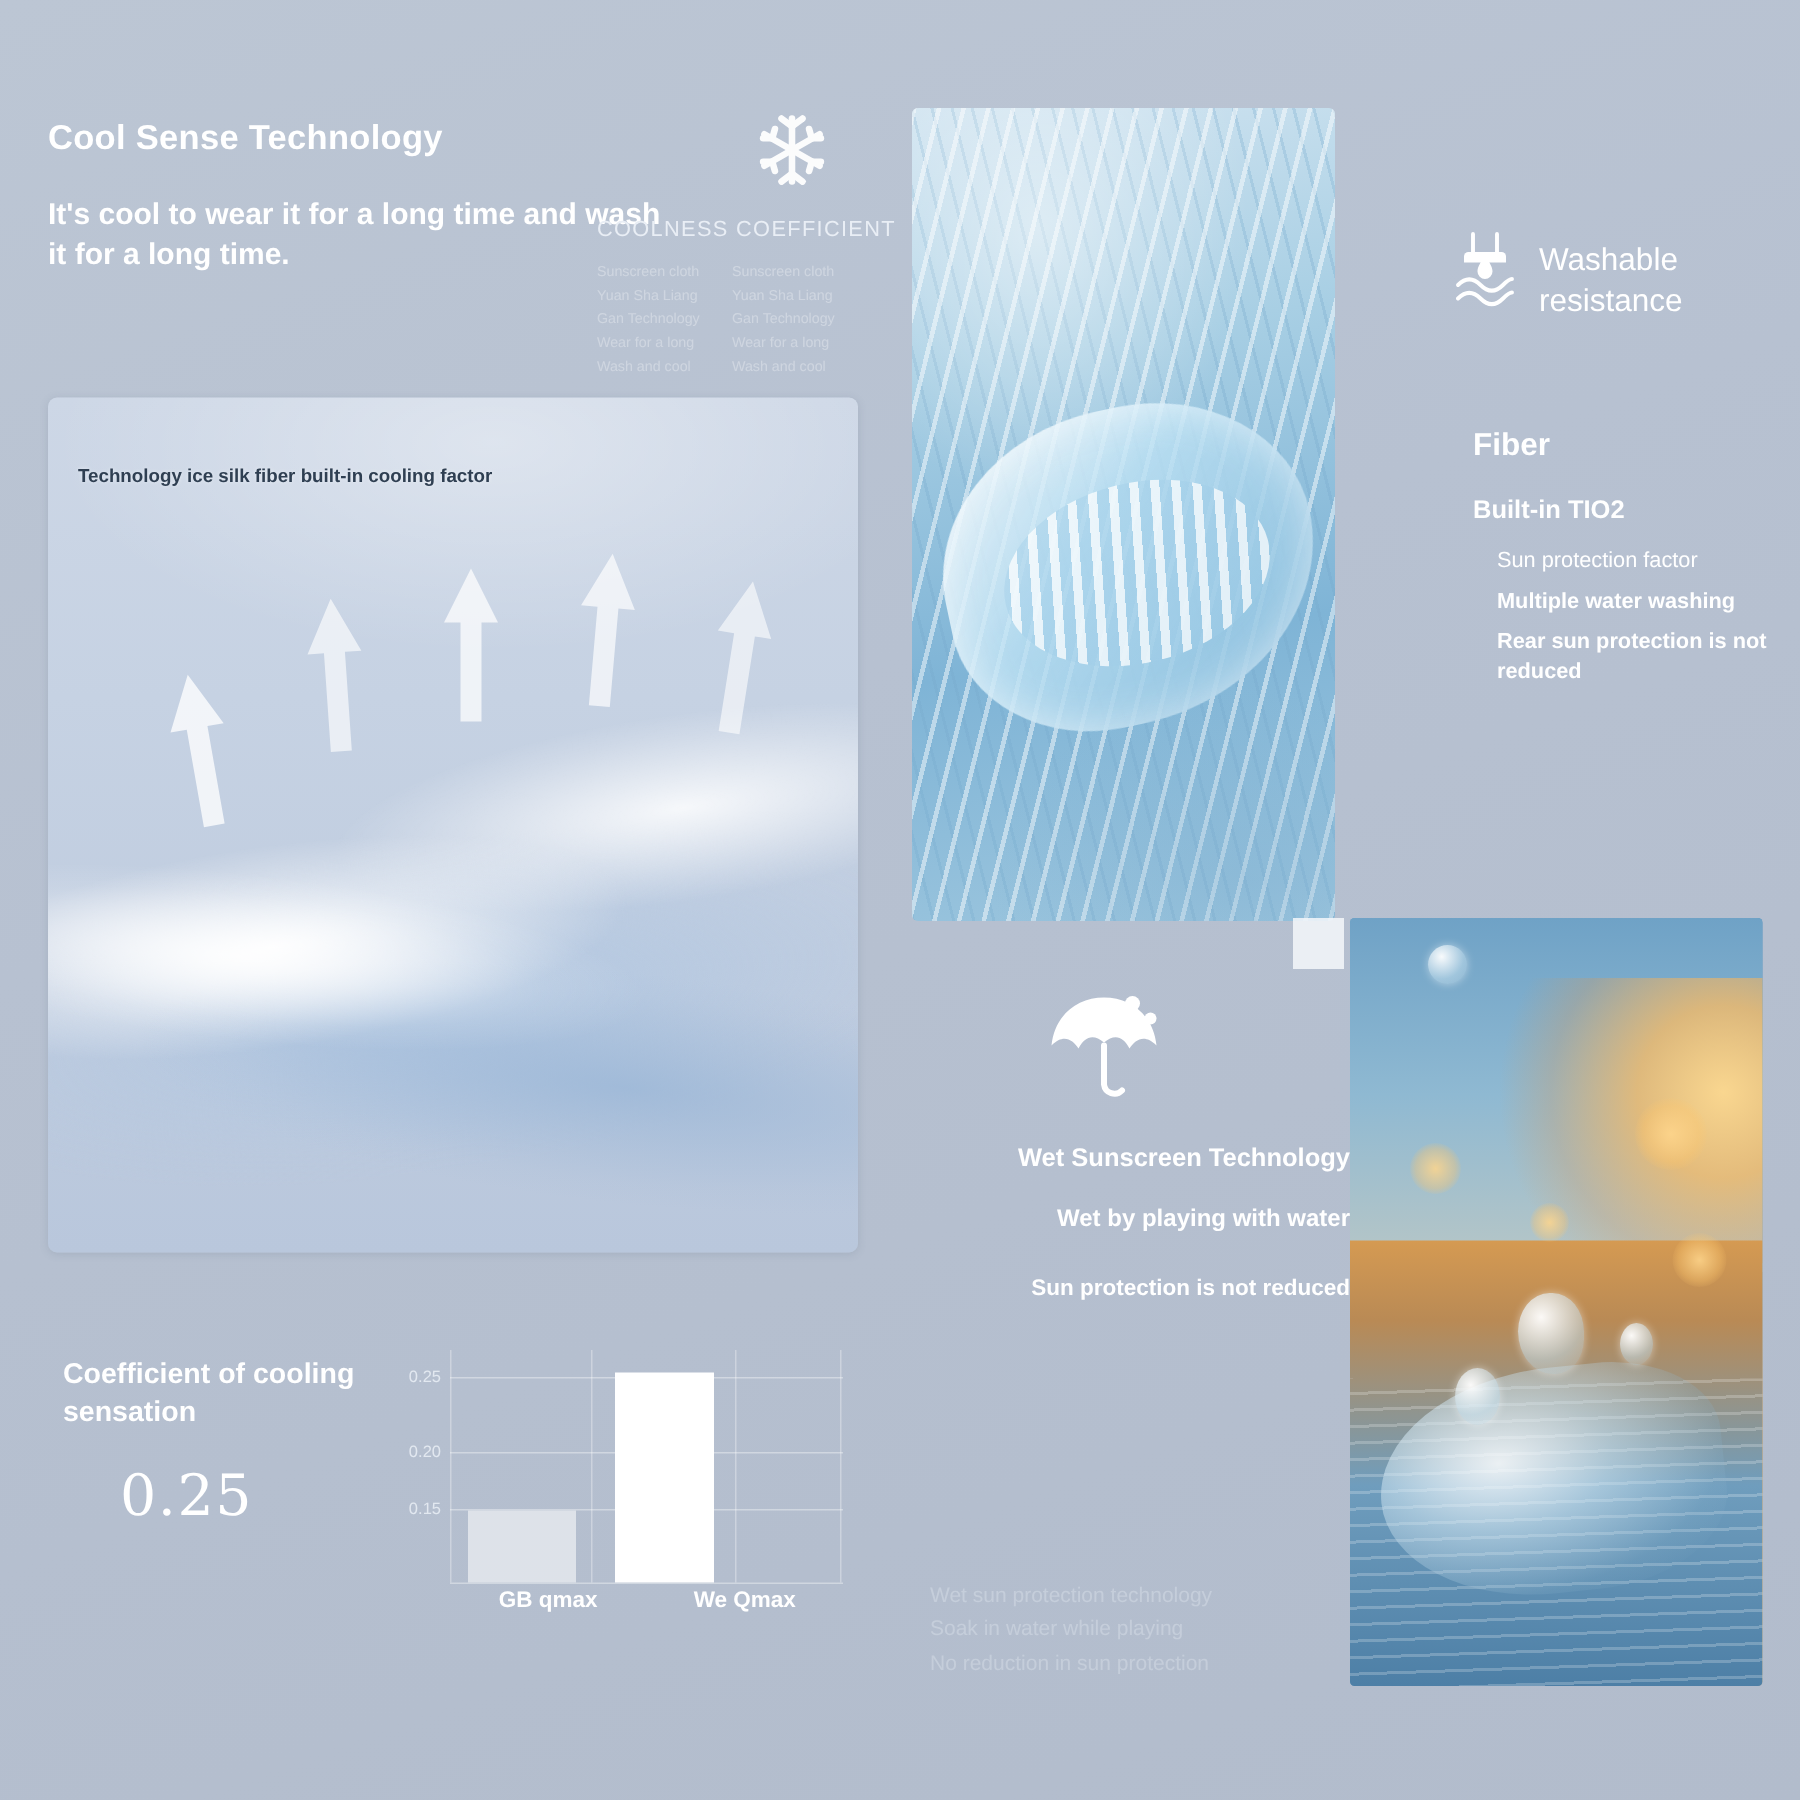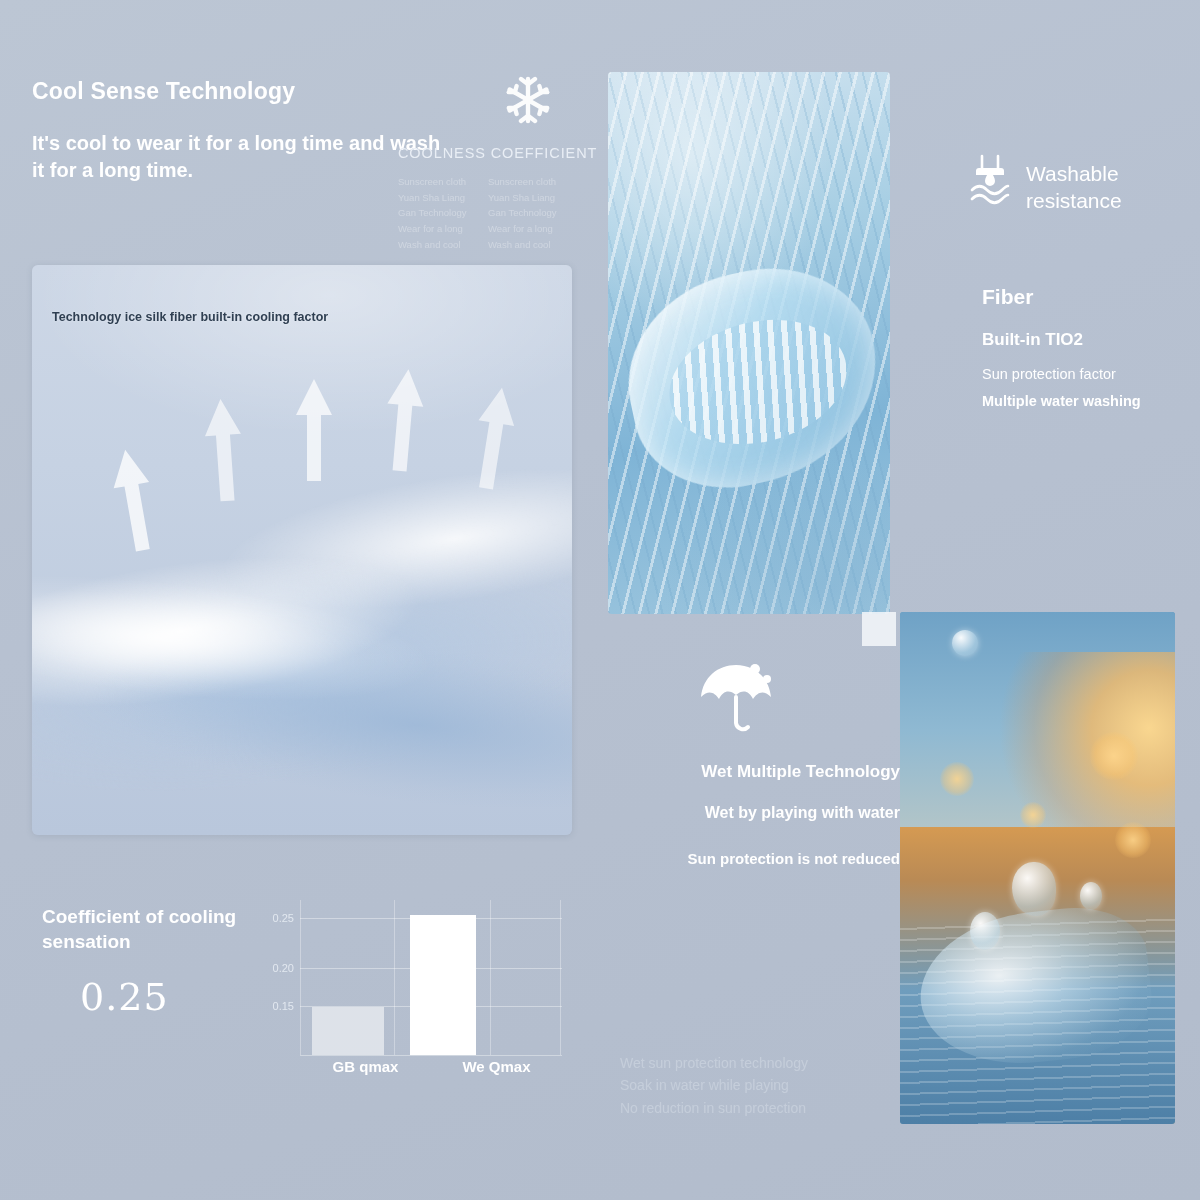--- a/index.html
+++ b/index.html
@@ -246,20 +246,21 @@
     position: absolute;
     left: 982px;
     top: 364px;
     width: 215px;
     color: #ffffff;
     font-size: 14.5px;
     line-height: 1.38;
   }
   .right-list .r {
     margin-bottom: 7px;
+    margin-left: 16px;
   }
   .right-list .r.b { font-weight: bold; }
   .right-list .r.bb { font-weight: bold; font-size: 14.5px; }
 
   
   .umbrella {
     position: absolute;
     left: 693px;
     top: 655px;
     width: 86px;
@@ -534,33 +535,34 @@
     </svg>
   </div>
   <div class="wash-text" style="white-space: pre-line;">Washable
 resistance</div>
 
   <div class="fiber-heading">Fiber</div>
   <div class="tio2">Built-in TIO2</div>
   <div class="right-list">
     <div class="r">Sun protection factor</div>
     <div class="r b">Multiple water washing</div>
+    <div class="r bb">Rear sun protection is not reduced</div>
   </div>
 
   <div class="umbrella">
     <svg viewBox="0 0 86 80" width="86" height="80" aria-hidden="true">
       <path d="M8 42 C10 22 25 10 43 10 C61 10 76 22 78 42 C70 34 64 38 60 44 C56 36 50 34 43 40 C36 34 30 36 26 44 C22 38 16 34 8 42 Z" fill="#ffffff"></path>
       <path d="M43 42 L43 68 a7 7 0 0 0 12 4" stroke="#ffffff" stroke-width="4" fill="none" stroke-linecap="round"></path>
       <circle cx="62" cy="14" r="5" fill="#ffffff"></circle>
       <circle cx="74" cy="24" r="4" fill="#ffffff"></circle>
     </svg>
   </div>
 
   <div class="wet-block">
-    <div class="l1">Wet Multiple Technology</div>
+    <div class="l1">Wet Sunscreen Technology</div>
     <div class="l2">Wet by playing with water</div>
     <div class="l3">Sun protection is not reduced</div>
   </div>
   <div class="wet-ghost" style="white-space: pre-line;">Wet sun protection technology
 Soak in water while playing
 No reduction in sun protection</div>
 
   <div class="splash-card">
     <div class="sky"></div>
     <div class="sun"></div>

